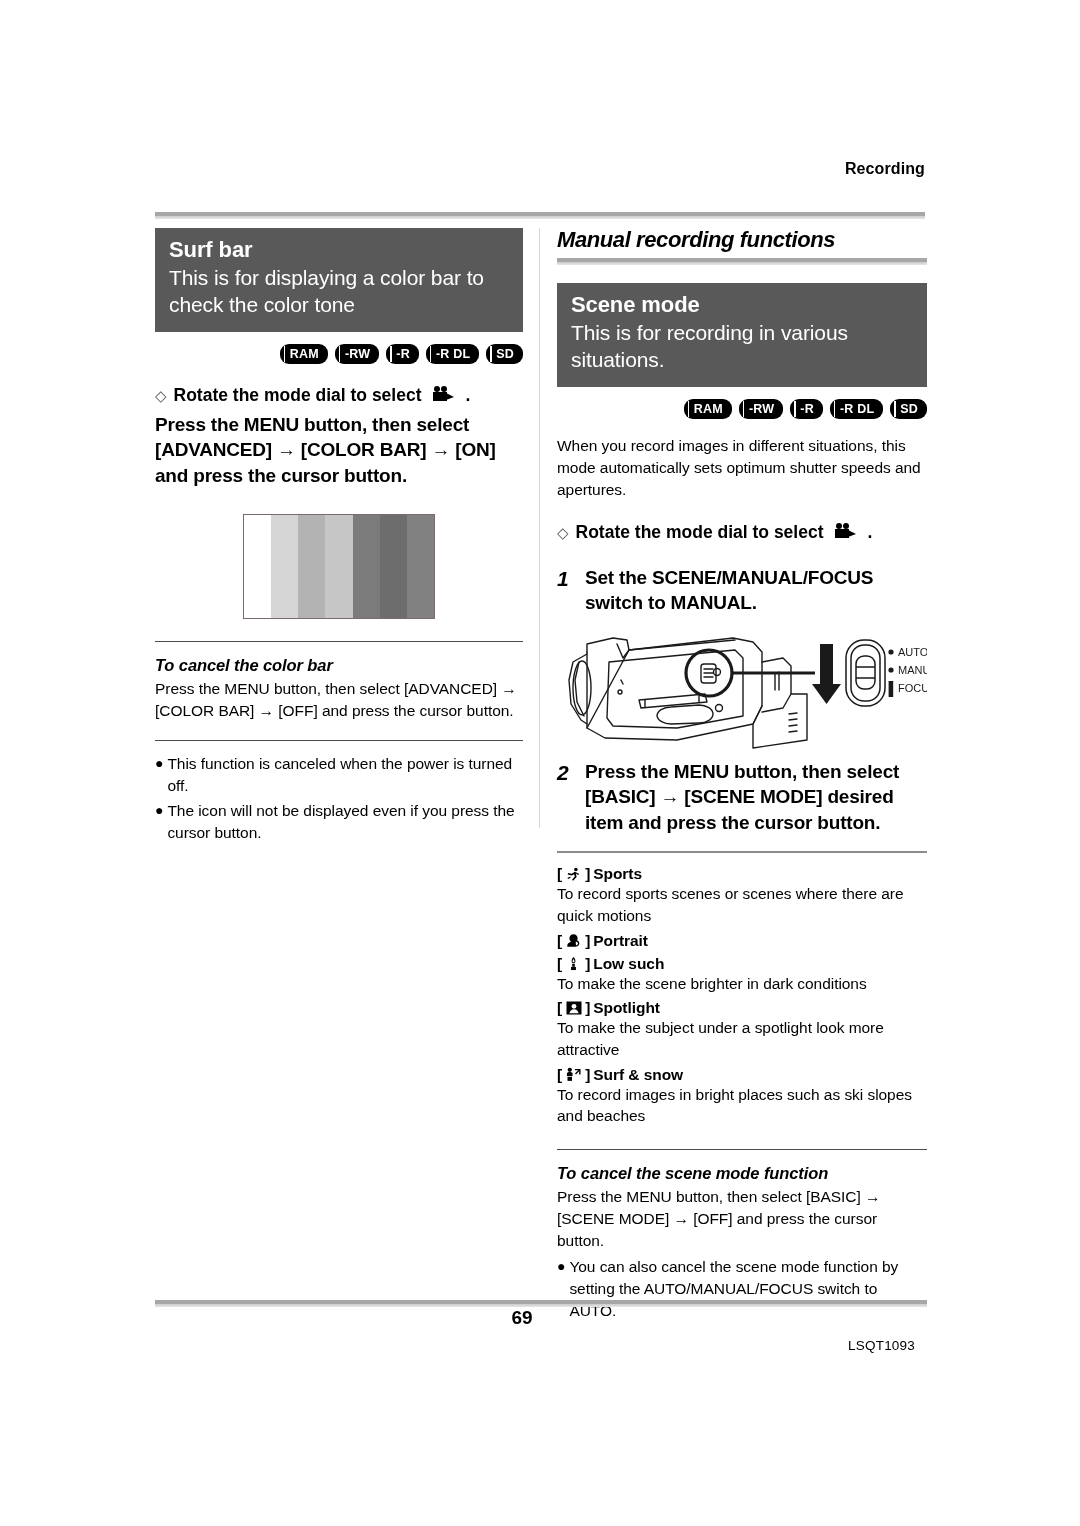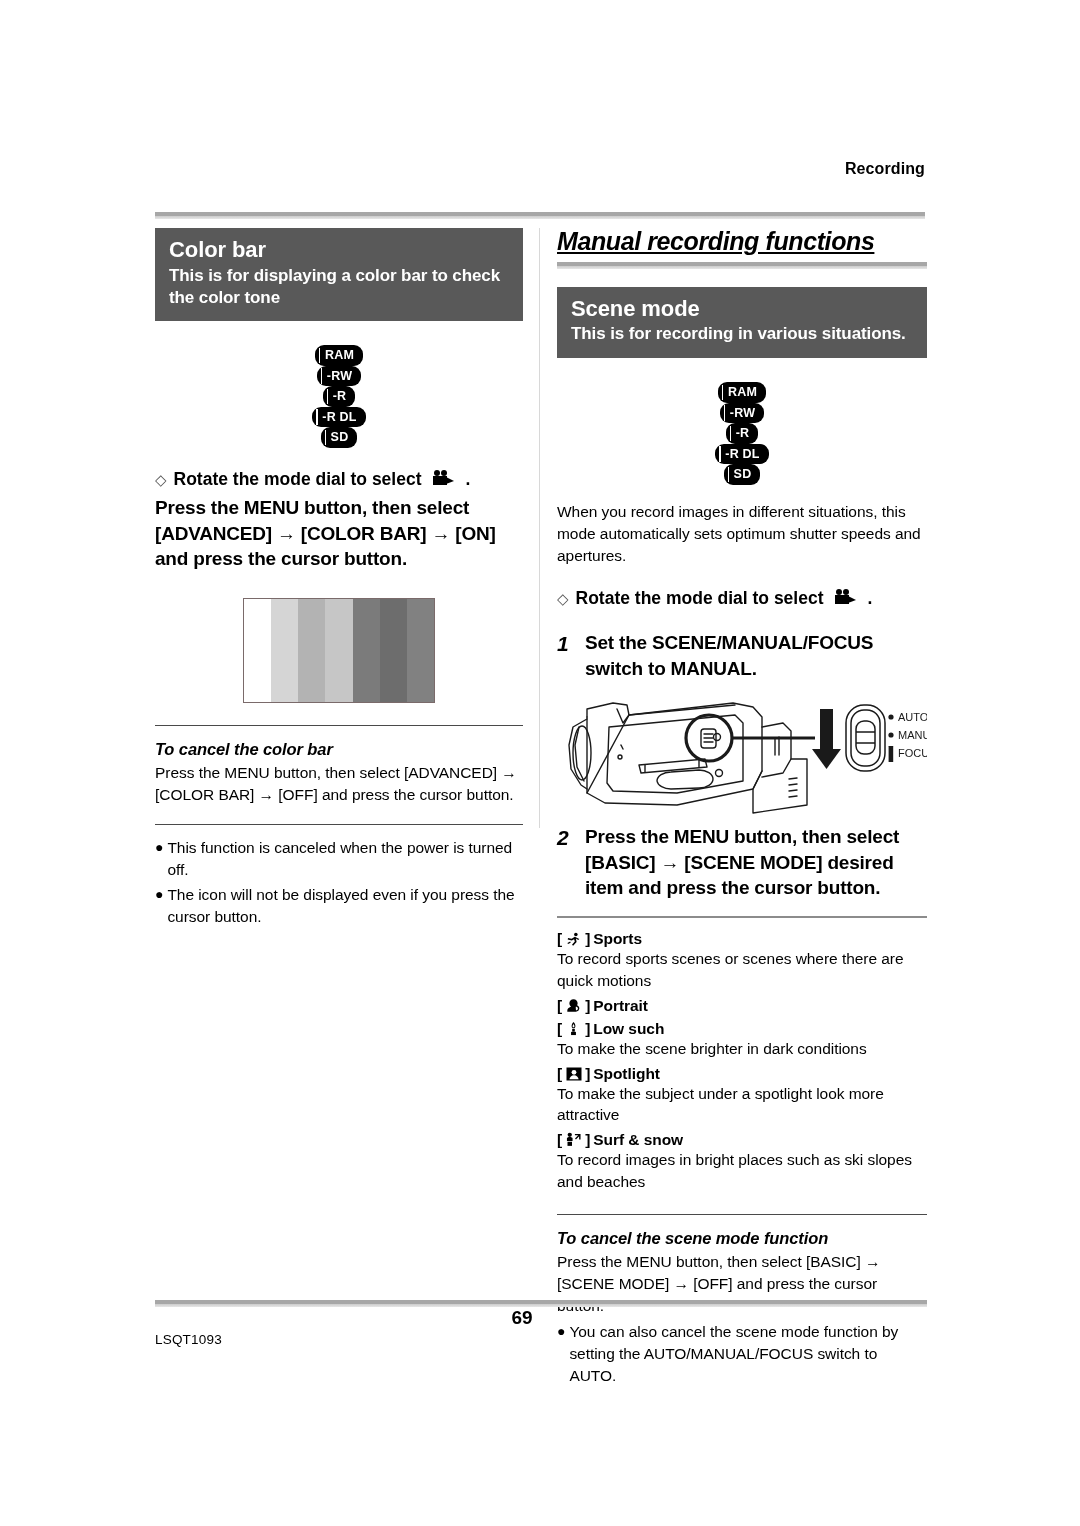--- a/index.html
+++ b/index.html
@@ -75,34 +75,34 @@
     padding: 9px 14px 13px 14px;
     box-sizing: border-box;
   }
   .banner-title {
     font-size: 22px;
     font-weight: bold;
     line-height: 1.22;
     letter-spacing: -0.1px;
   }
   .banner-sub {
-    font-size: 17px;
-    font-weight: bold;
+    font-size: 21px;
+    font-weight: normal;
     line-height: 1.28;
     margin-top: 1px;
     letter-spacing: -0.1px;
   }
 
   
   .badges {
     display: flex;
     justify-content: flex-end;
     align-items: center;
-    margin-top: 24px;
-    flex-direction: column;
+    gap: 7px;
+    margin-top: 12px;
   }
   .badge {
     background: #000000;
     color: #ffffff;
     font-size: 12.5px;
     font-weight: bold;
     line-height: 1;
     padding: 4px 9px 4px 7px;
     border-radius: 9px;
     position: relative;
@@ -234,26 +234,25 @@
   }
   .bullet .dot {
     flex: 0 0 auto;
     margin-right: 4px;
     font-size: 14px;
     line-height: 1.5;
   }
 
   
   .chapter-title {
-    font-size: 25px;
+    font-size: 22px;
     font-weight: bold;
     font-style: italic;
     letter-spacing: -0.4px;
     line-height: 1.1;
-    text-decoration: underline;
   }
   .chapter-rule {
     margin-top: 6px;
     height: 7px;
     background: linear-gradient(to bottom, #a7a7a7 0%, #a7a7a7 62%, #cfcfcf 63%, #e6e6e6 100%);
   }
 
   .numstep {
     display: flex;
     margin-top: 20px;
@@ -316,45 +315,45 @@
     background: linear-gradient(to bottom, #a7a7a7 0%, #a7a7a7 62%, #cfcfcf 63%, #e6e6e6 100%);
   }
   .footer-page {
     text-align: center;
     padding-right: 38px;
     font-size: 19px;
     font-weight: bold;
     margin-top: 0;
   }
   .footer-code {
-    text-align: left;
+    text-align: right;
     padding-right: 12px;
     font-size: 13.5px;
-    margin-top: 3px;
+    margin-top: 9px;
     letter-spacing: 0.2px;
   }
 </style>
 </head>
 <body>
 
 <div class="page">
 
   <div class="header-area">
     <div class="header-title">Recording</div>
     <div class="header-rule"></div>
   </div>
 
   <div class="columns">
 
     <div class="col-divider"></div>
 
     <div class="col-left">
 
       <div class="banner">
-        <div class="banner-title">Color bar</div>
+        <div class="banner-title">Surf bar</div>
         <div class="banner-sub">This is for displaying a color bar to check the color tone</div>
       </div>
 
       <div class="badges">
         <div class="badge"><span>RAM</span></div>
         <div class="badge"><span>-RW</span></div>
         <div class="badge"><span>-R</span></div>
         <div class="badge"><span>-R DL</span></div>
         <div class="badge"><span>SD</span></div>
       </div>

